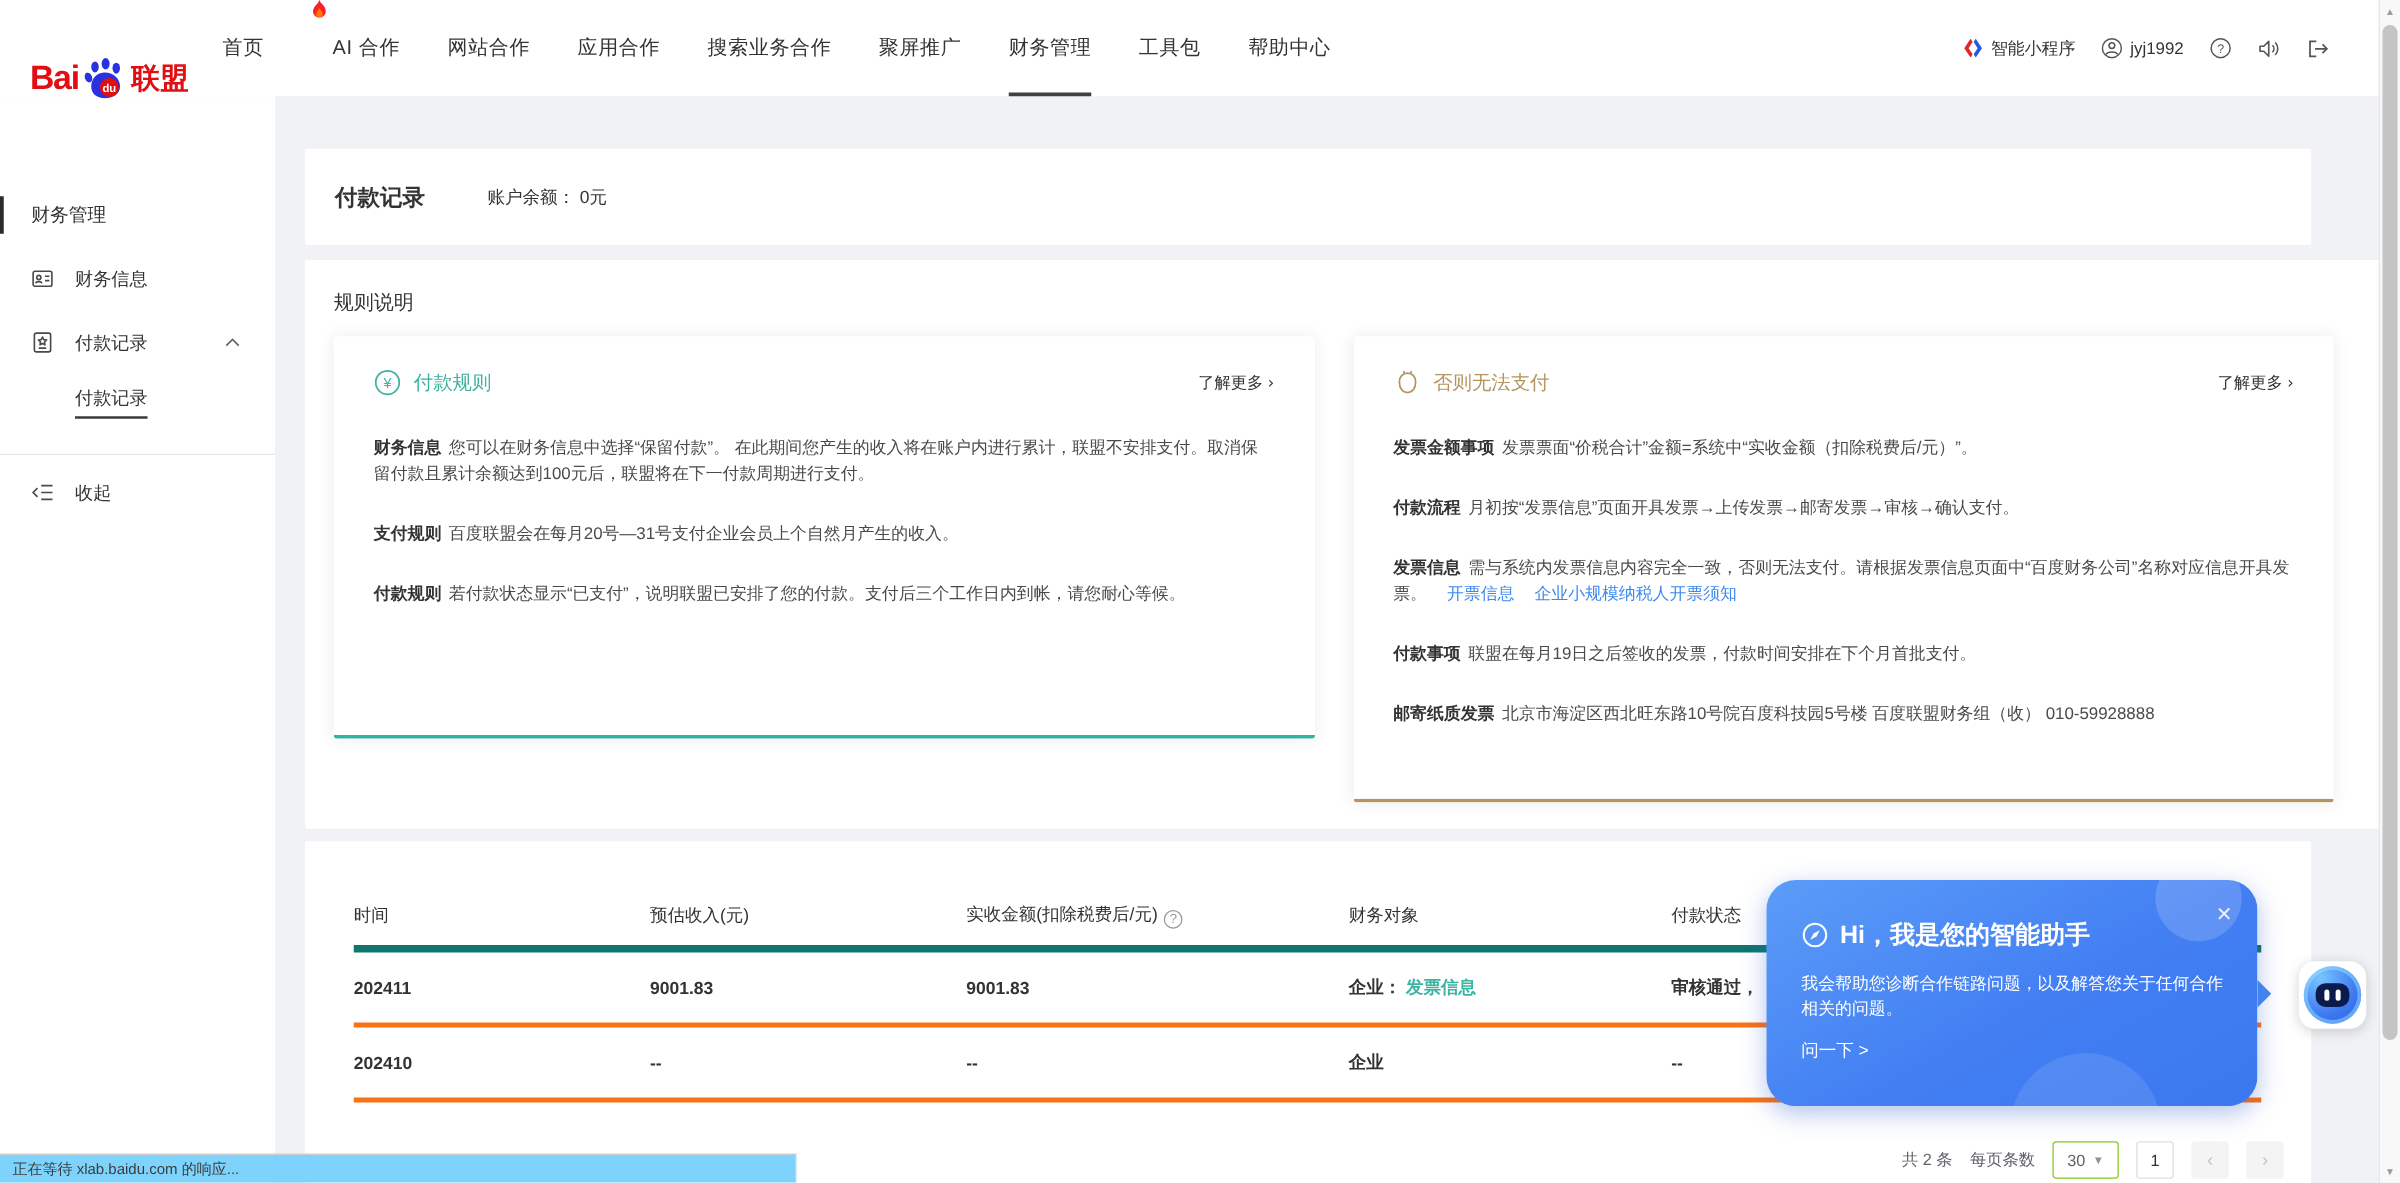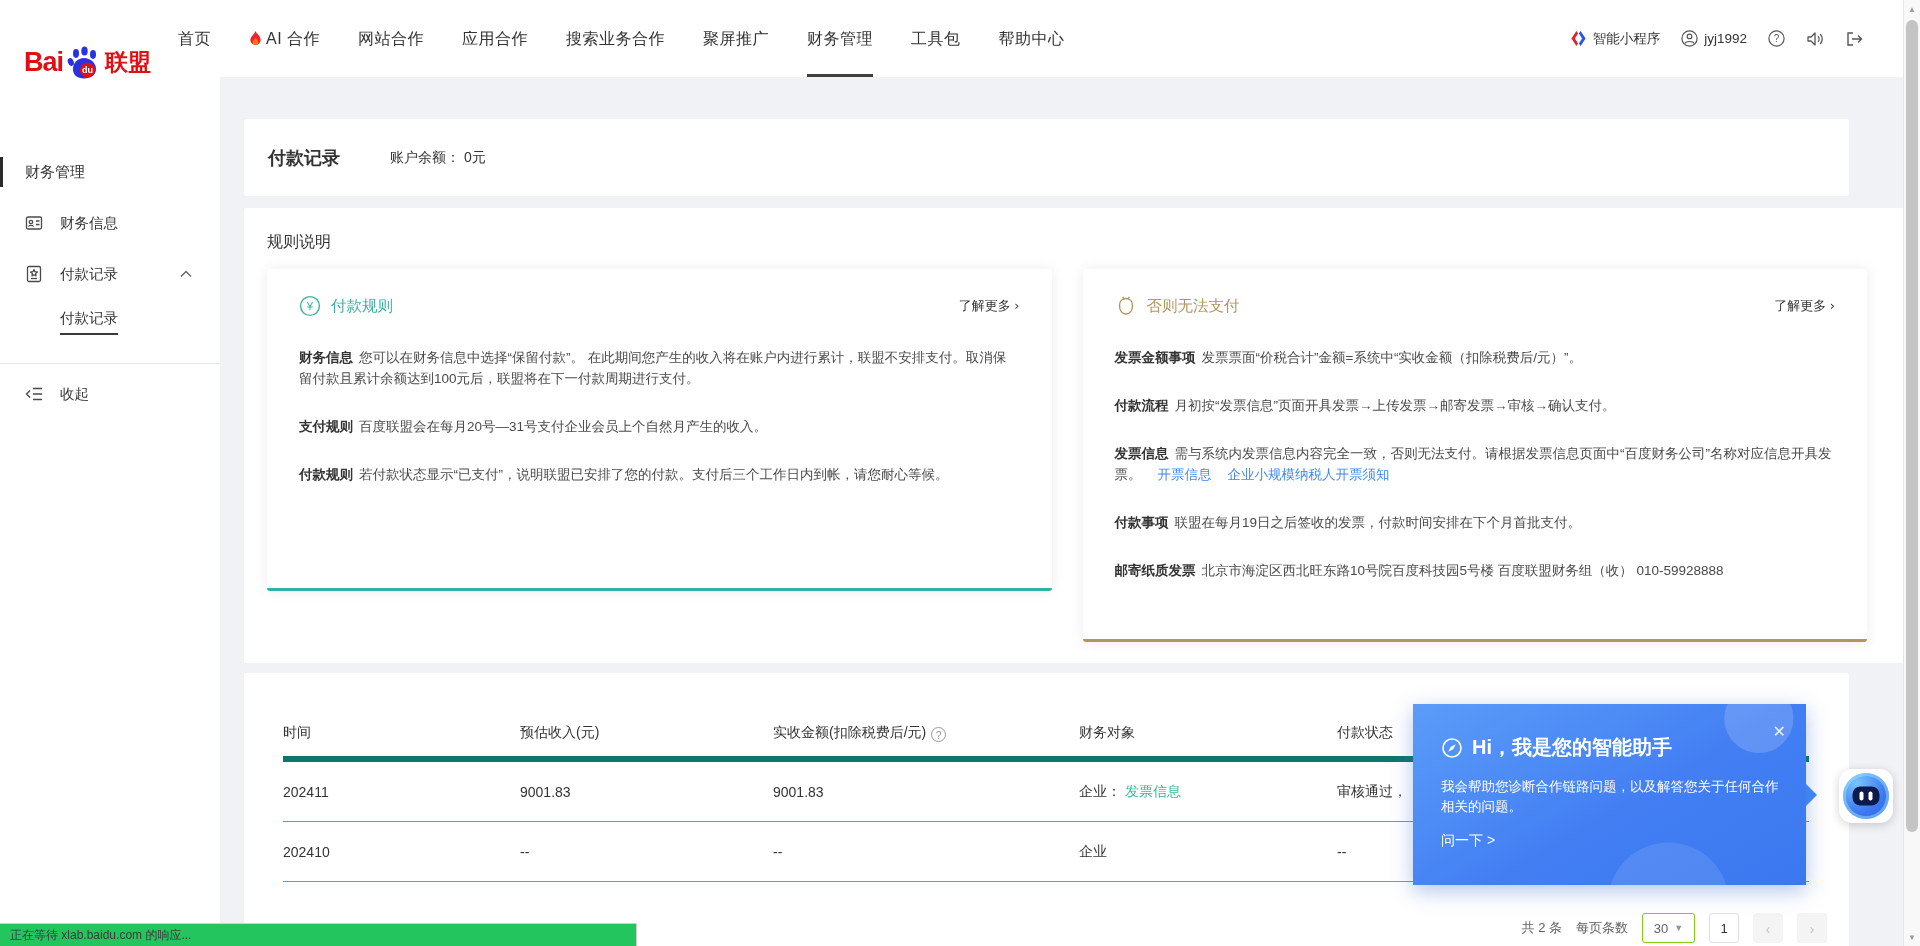--- a/index.html
+++ b/index.html
@@ -7,21 +7,21 @@
     font-family:"Liberation Sans","DejaVu Sans",sans-serif; background:#f0f2f5; color:#333; }
 
   
   .topnav { position:absolute; left:0; top:0; width:1903px; height:77px; background:#fff;
     display:flex; align-items:center; padding:0 40px 0 24px; z-index:20; }
   .logo { display:flex; align-items:center; gap:3px;margin-top:48px; }
   .logo .bai { font-size:27px; font-weight:bold; color:#e10e12; letter-spacing:-1px; }
   .logo .union { font-size:23px; font-weight:bold; color:#e10e12; margin-left:2px; }
   .nav-items { display:flex; margin-left:27px; gap:38px; height:77px; }
   .nav-item { font-size:16px; color:#333; line-height:77px; height:77px; position:relative;
-    display:flex; align-items:center; gap:4px; letter-spacing:.5px; cursor:pointer; white-space:nowrap; }
+    display:flex; gap:4px; letter-spacing:.5px; cursor:pointer; white-space:nowrap; }
   .nav-item.active::after { content:""; position:absolute; left:0; right:0; bottom:0;
     height:3px; background:#3f3f3f; }
   .nav-right { margin-left:auto; display:flex; align-items:center; gap:21px; font-size:13.5px; color:#333; }
   .nav-right .cluster { display:flex; align-items:center; gap:6px; cursor:pointer; }
 
   
   .sidebar { position:absolute; left:0; top:77px; width:220px; height:869px; background:#fff; z-index:5; }
   .side-section { margin-top:80px; height:30px; display:flex; align-items:center;
     border-left:3px solid #2b2b2b; padding-left:22px; font-size:15px; color:#333; }
   .side-item { height:30px; margin-top:21px; display:flex; align-items:center; padding-left:25px;
@@ -55,40 +55,40 @@
   .more { margin-left:auto; font-size:13px; color:#333; cursor:pointer; }
   .more .arrow { font-family:"DejaVu Sans",sans-serif; }
   .rule-card p { font-size:13.5px; color:#4a4a4a; line-height:21px; margin-bottom:27px; }
   .rule-card p b { color:#333; margin-right:6px; }
   .blue-link { color:#3e89f0; cursor:pointer; margin-left:16px; }
 
   
   .card-table { left:244px; top:673px; width:1605px; height:330px; padding:37px 40px 0 39px; }
   .tgrid { display:grid; grid-template-columns:237px 253px 306px 258px 1fr; align-items:center; }
   .thead { height:52px; font-size:14px; color:#333; border-bottom:6px solid #0f766e; }
-  .trow  { height:60px; font-size:14px; color:#333; border-bottom:1px solid #f97316; }
+  .trow  { height:60px; font-size:14px; color:#333; border-bottom:4px solid #f97316;font-weight:bold; }
   .qmark { display:inline-flex; width:15px; height:15px; border:1px solid #9a9a9a; border-radius:50%;
     font-size:10.5px; color:#9a9a9a; align-items:center; justify-content:center;
     margin-left:5px; vertical-align:-2px; cursor:pointer; }
   .teal-link { color:#3cb4a2; cursor:pointer; }
 
   .pagination { position:absolute; right:22px; top:240px; display:flex; align-items:center;
     gap:14px; font-size:13px; color:#5f6368; }
   .pp-select { width:53px; height:30px; border:1px solid #84cc16; border-radius:3px;
     display:flex; align-items:center; justify-content:center; gap:6px; color:#606266;
     cursor:pointer; background:#fff; }
   .pp-select .vchev { font-size:9px; color:#909399; }
   .page-box { width:30px; height:30px; border:1px solid #dcdfe6; border-radius:3px; background:#fff;
     display:flex; align-items:center; justify-content:center; color:#303133; cursor:pointer; }
   .nav-box { width:30px; height:30px; border-radius:3px; background:#f4f4f5; color:#c0c4cc;
     display:flex; align-items:center; justify-content:center; font-size:15px; cursor:pointer; }
 
   
   .assistant { position:absolute; left:1413px; top:704px; width:393px; height:181px; z-index:40;
-    border-radius:0; padding:30px 28px 0 28px; color:#fff;
+    border-radius:24px; padding:30px 28px 0 28px; color:#fff;
     background:
       radial-gradient(circle at 88% 8%, rgba(255,255,255,.16) 0 34px, rgba(255,255,255,0) 35px),
       radial-gradient(circle at 65% 110%, rgba(255,255,255,.10) 0 60px, rgba(255,255,255,0) 61px),
       linear-gradient(150deg,#5b9cf8 0%,#437ff3 55%,#3b78ef 100%);
     box-shadow:0 6px 20px rgba(40,90,200,.35); }
   .assistant::after { content:""; position:absolute; right:-11px; top:80px;
     border:11px solid transparent; border-left-color:#4283f2; border-right-width:0; }
   .as-head { display:flex; align-items:center; gap:9px; }
   .as-title { font-size:20px; font-weight:bold; }
   .as-close { position:absolute; right:20px; top:18px; font-size:16px; color:#e9f1ff; cursor:pointer; }
@@ -100,21 +100,21 @@
     justify-content:center; z-index:41; cursor:pointer; }
   .robot-face { width:46px; height:46px; border-radius:50%; position:relative;
     background:radial-gradient(circle at 30% 22%,#79c4ff 0%,#3d79f0 60%,#2b5fe8 100%);
     box-shadow:inset 0 0 0 3px rgba(160,235,255,.45); }
   .robot-plate { position:absolute; left:50%; top:50%; transform:translate(-50%,-50%);
     width:27px; height:19px; background:#0c1b4d; border-radius:8px; display:flex;
     align-items:center; justify-content:center; gap:5px; }
   .robot-eye { width:4px; height:9px; background:#fff; border-radius:2px; }
 
   
-  .statusbar { position:absolute; left:0; bottom:0; width:637px; height:23px; background:#22c55e;
+  .statusbar { position:absolute; left:0; bottom:0; width:637px; height:23px; background:#7dd3fc;
     border:1px solid #cfcfcf; border-left:0; border-bottom:0; font-size:12px; color:#3c3c3c;
     line-height:22px; padding-left:10px; z-index:60; }
   .scrollbar { position:absolute; right:0; top:0; width:17px; height:946px; background:#f8f8f8;
     border-left:1px solid #e6e6e6; z-index:100; }
   .sb-arrow { position:absolute; left:0; width:16px; height:14px; color:#9a9a9a; font-size:8px;
     display:flex; align-items:center; justify-content:center; cursor:pointer; }
   .sb-thumb { position:absolute; left:2px; top:20px; width:12px; height:812px; background:#c4c4c4;
     border-radius:6px; cursor:pointer; }
 
   svg { display:block; }

